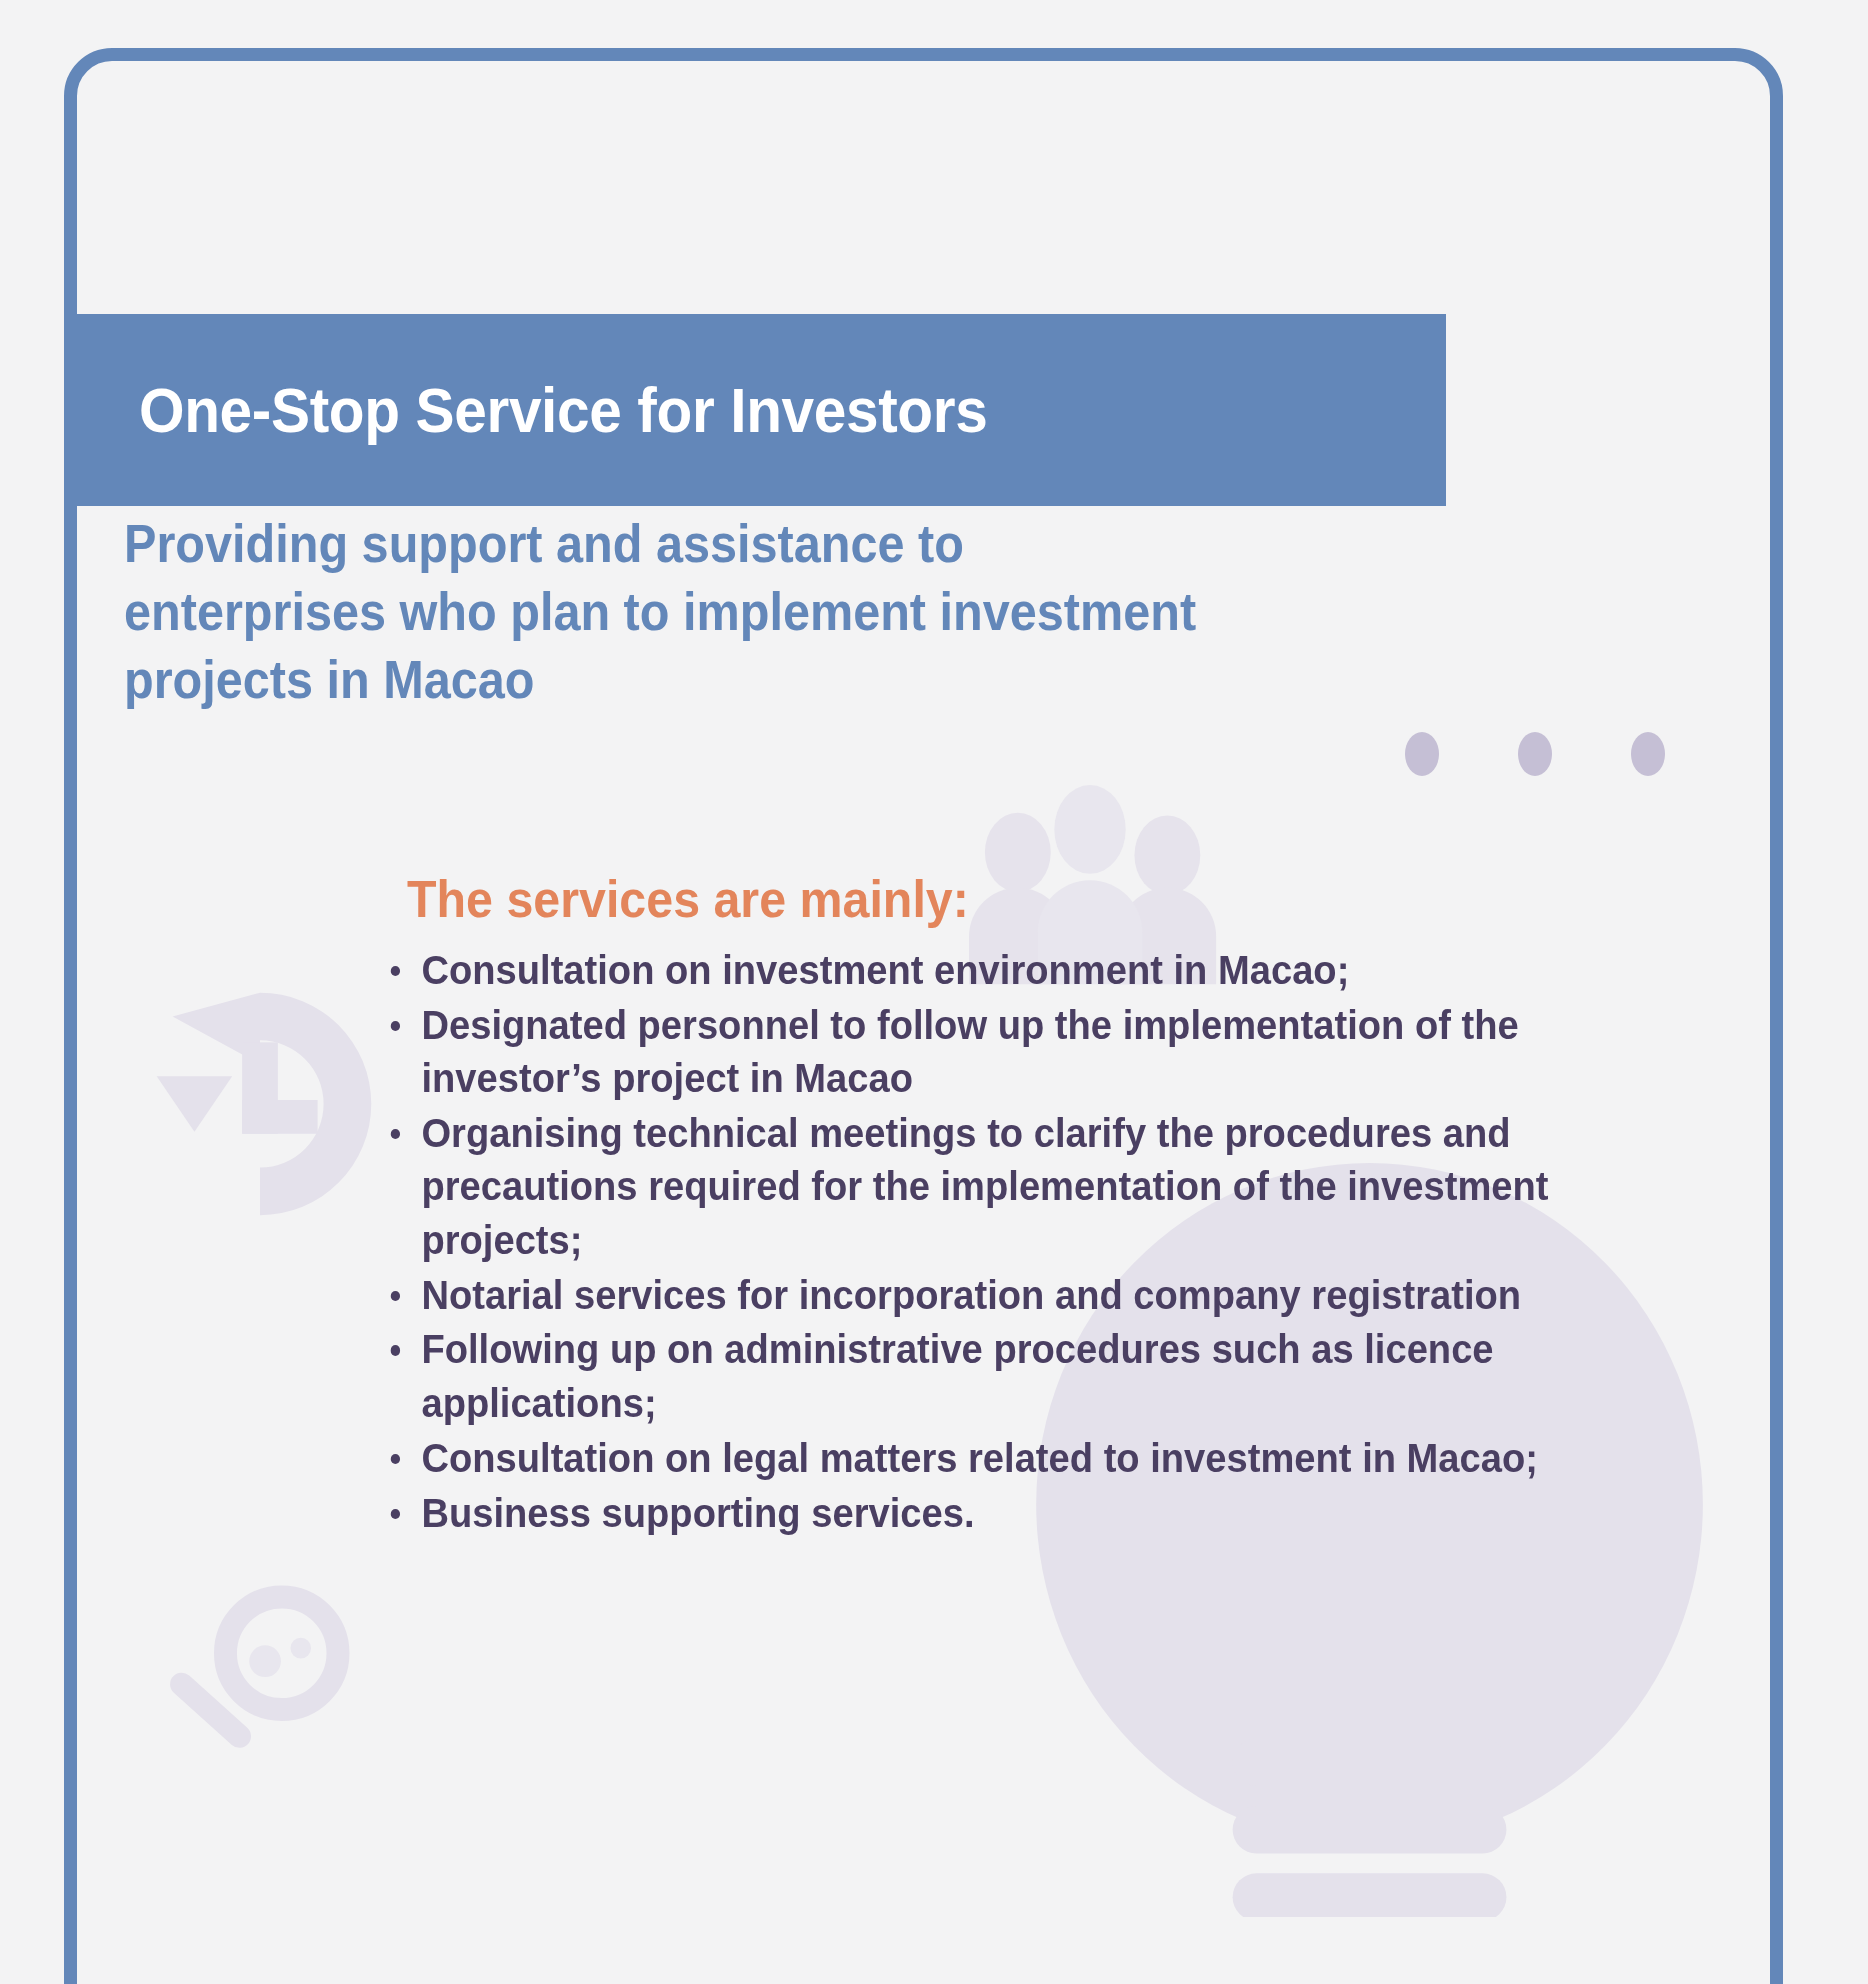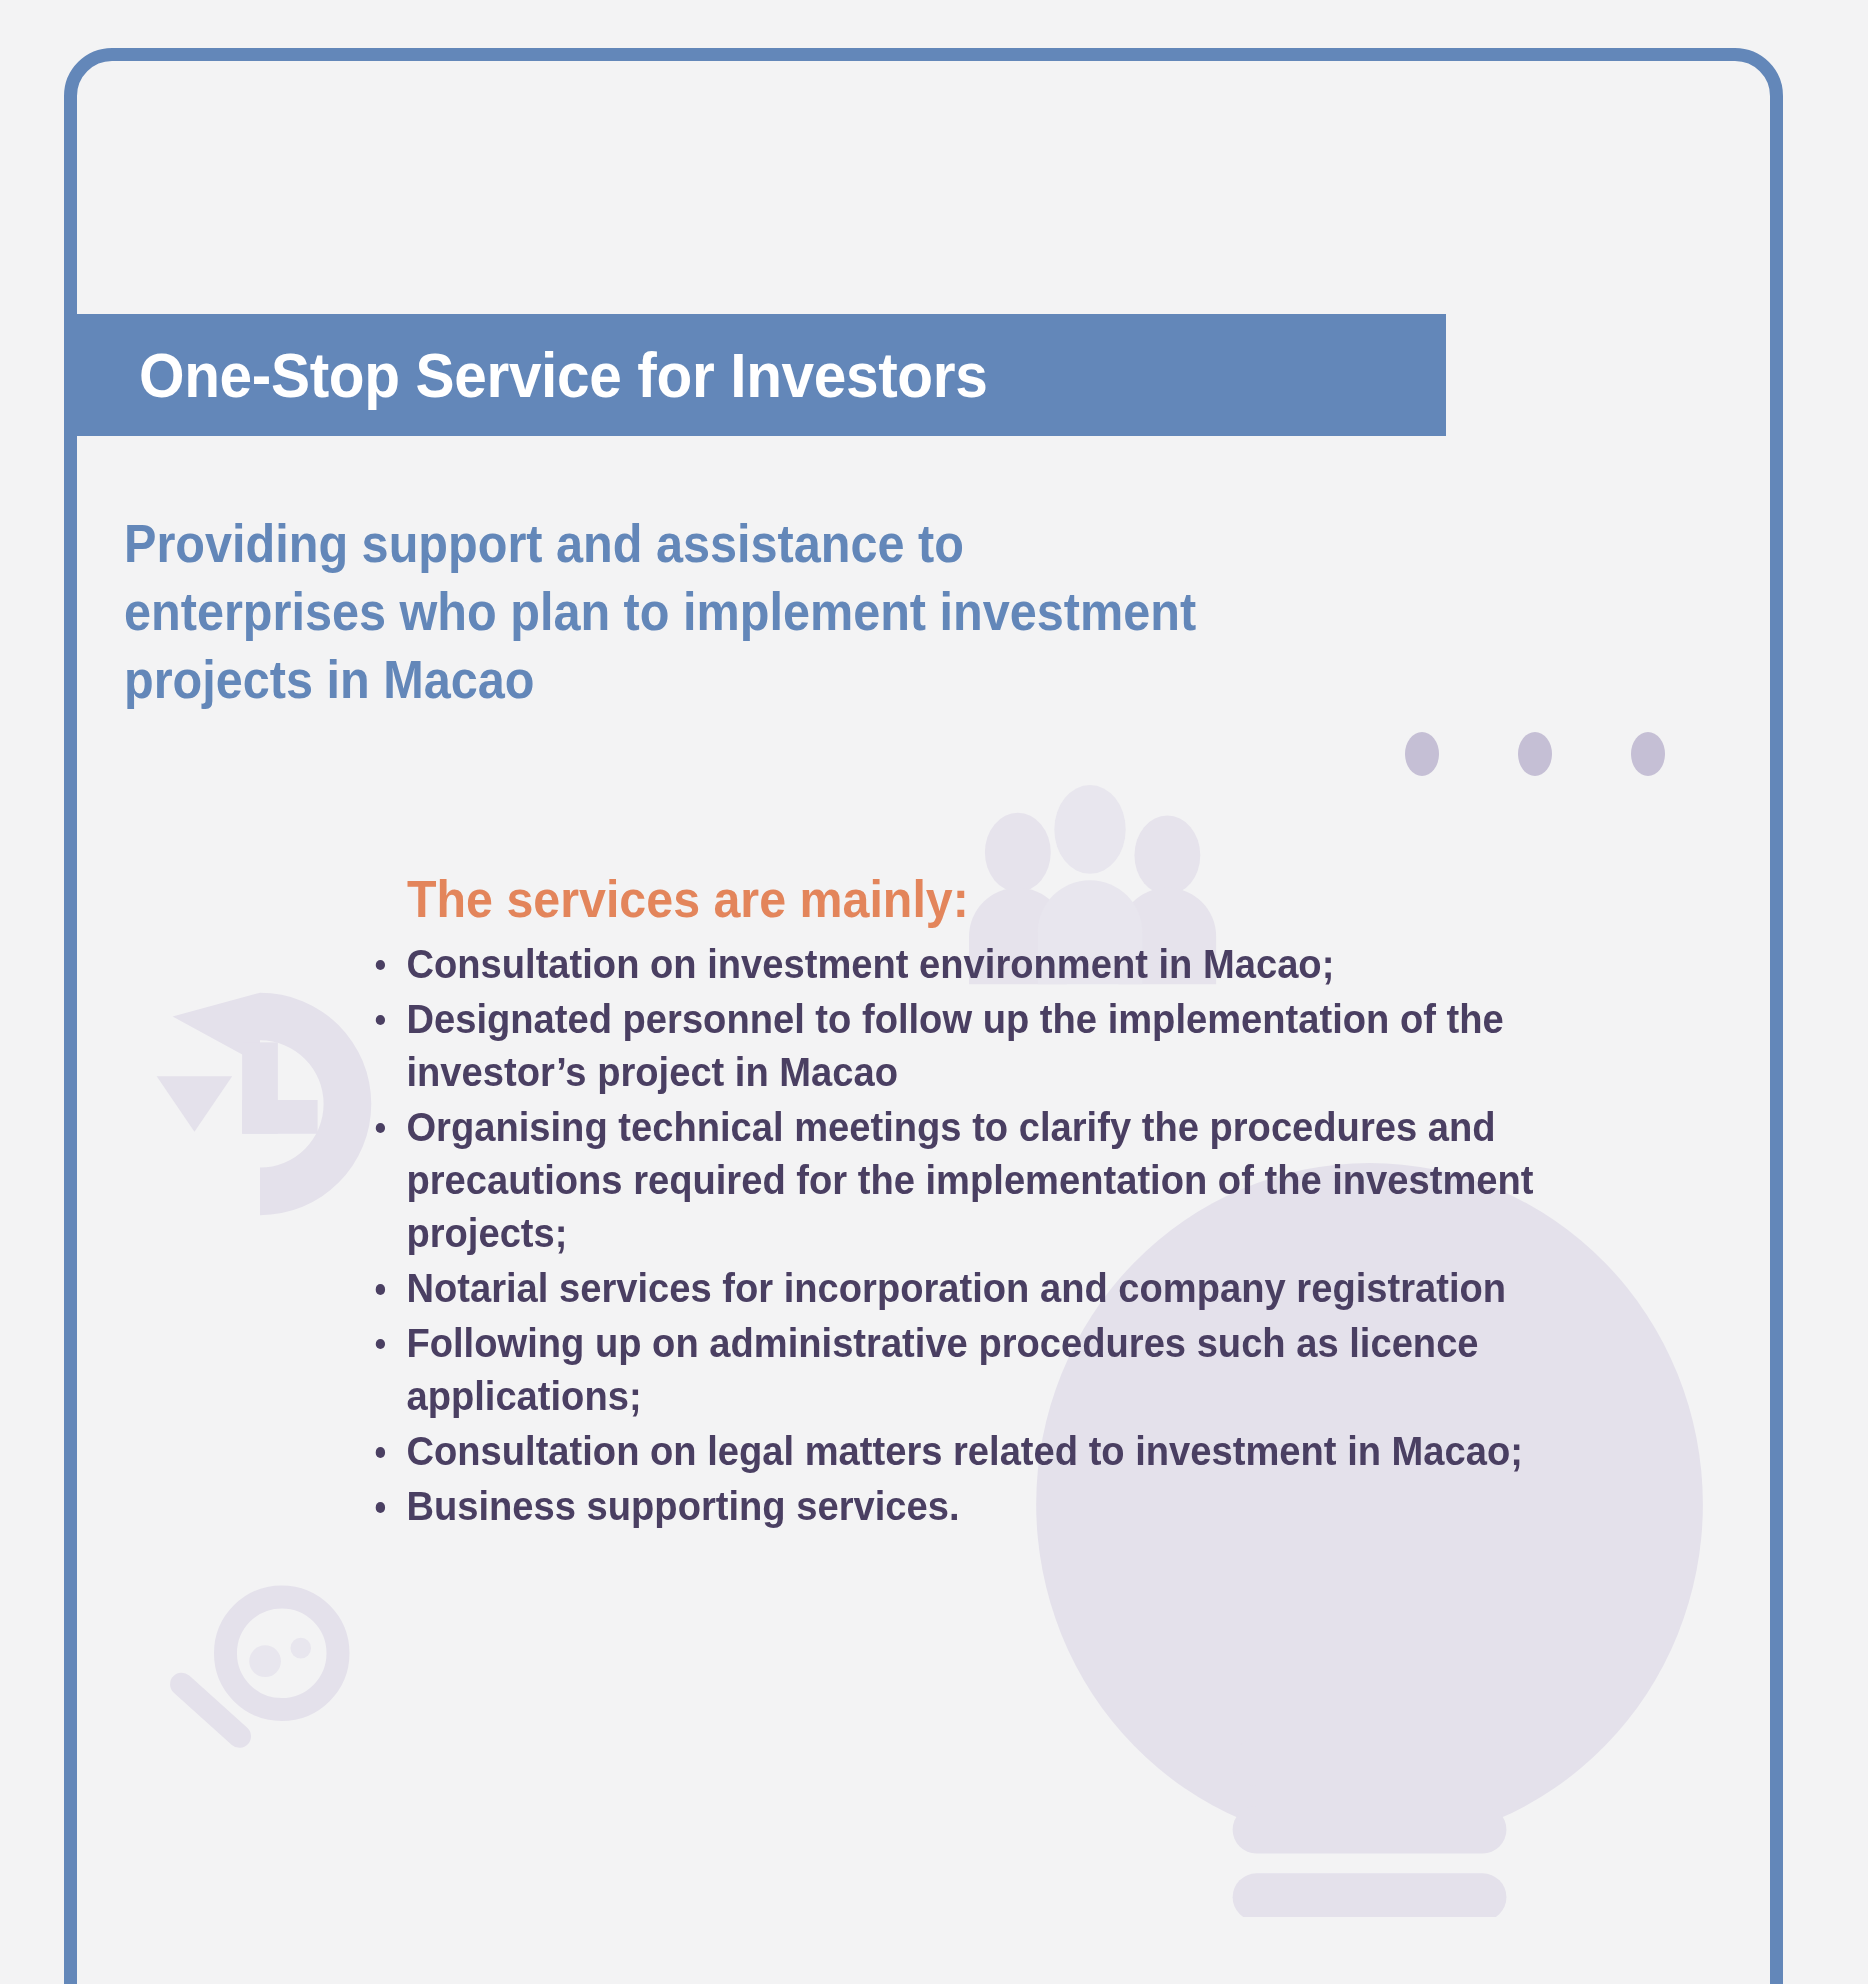--- a/index.html
+++ b/index.html
@@ -63,21 +63,21 @@
   }
   .dotrow .gap { width: 79px; }
   .dots-top-right { left: 1405px; top: 732px; }
 
   
   .banner {
     position: absolute;
     left: 64px;
     top: 314px;
     width: 1382px;
-    height: 122px;
+    height: 192px;
     background: #6387b9;
     display: flex;
     align-items: center;
   }
   .banner-title {
     color: #ffffff;
     font-size: 63px;
     font-weight: bold;
     letter-spacing: -0.4px;
     margin-left: 75px;
@@ -114,21 +114,21 @@
     font-size: 52px;
     font-weight: bold;
     margin: 0 0 8.7px 48px;
     transform: scaleX(0.93);
     transform-origin: left top;
     font-family: "Liberation Sans", sans-serif;
     white-space: nowrap;
   }
   ul.service-list {
     list-style: none;
-    margin: 0;
+    margin: 15px;
     padding: 0;
   }
   ul.service-list li {
     position: relative;
     color: #4a3f62;
     font-size: 41px;
     font-weight: bold;
     line-height: 1.30;
     padding-left: 51px;
     margin-bottom: 1.6px;

